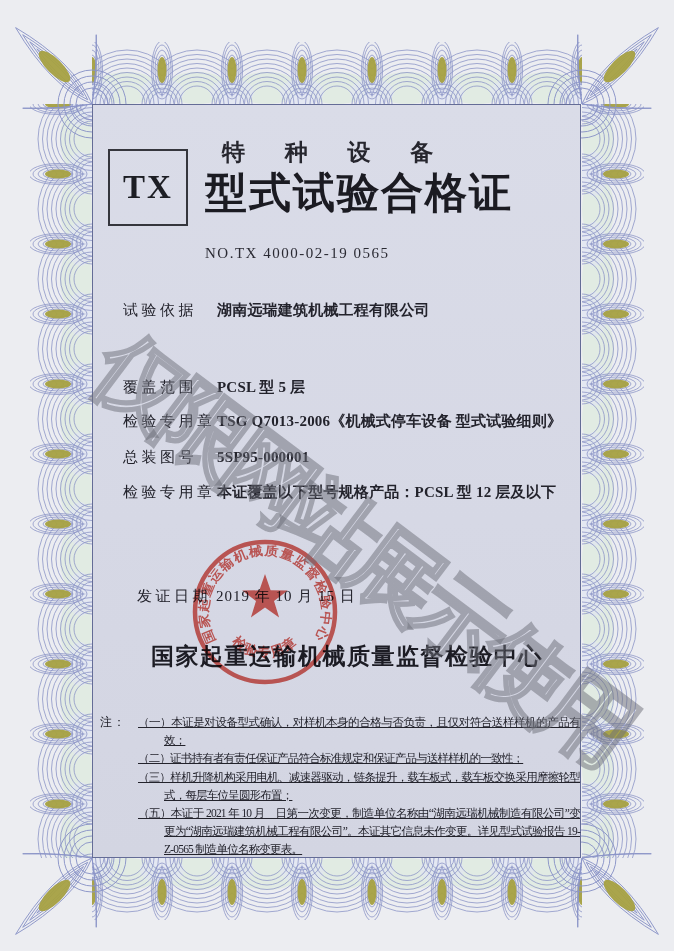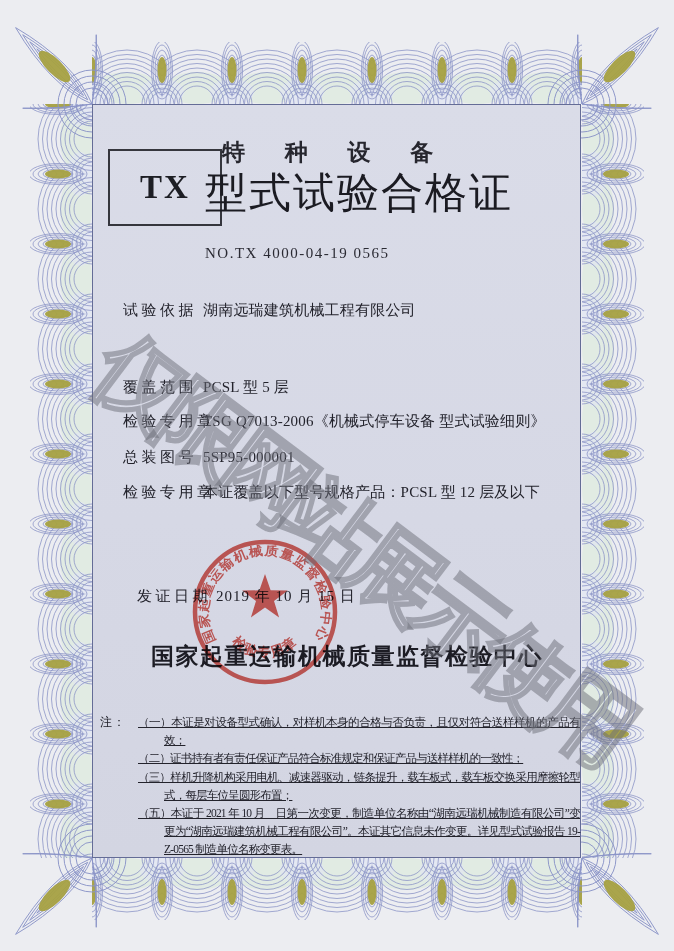--- a/index.html
+++ b/index.html
@@ -9,32 +9,32 @@
     font-family:"Liberation Serif","DejaVu Serif",serif;
   }
   .cert{position:relative;width:674px;height:951px;overflow:hidden;
     box-shadow:inset 0 0 60px rgba(120,125,150,.18);}
   .bg{position:absolute;left:0;top:0;z-index:0;}
   .panel{position:absolute;left:92px;top:104px;width:489px;height:754px;z-index:1;
     background:linear-gradient(180deg,#dadce8 0%,#d6d8e5 55%,#d3d5e2 100%);
     border:1px solid #646c96;box-sizing:border-box;}
   .content{position:absolute;left:0;top:0;width:674px;height:951px;z-index:3;color:#22222b;}
 
-  .txbox{position:absolute;left:108px;top:149px;width:114px;height:77px;
+  .txbox{position:absolute;left:108px;top:149px;width:80px;height:77px;
     border:2px solid #35363d;box-sizing:border-box;display:flex;align-items:center;justify-content:center;}
   .txbox span{font-size:33px;font-weight:700;letter-spacing:2px;color:#1d1e24;}
 
   .header{position:absolute;left:205px;top:139px;width:360px;text-align:left;}
   .t-top{font-size:23px;font-weight:600;letter-spacing:17px;padding-left:17px;color:#26262e;line-height:27px;}
-  .t-main{font-size:42px;font-weight:400;letter-spacing:2px;color:#1b1b22;line-height:50px;margin-top:2px;}
+  .t-main{font-size:42px;font-weight:700;letter-spacing:2px;color:#1b1b22;line-height:50px;margin-top:2px;}
   .t-no{font-size:15px;letter-spacing:1.5px;margin-top:27px;color:#2a2a33;}
 
   .frow{position:absolute;left:123px;font-size:15px;white-space:nowrap;color:#23232c;}
   .flabel{display:inline-block;width:80px;letter-spacing:3.5px;}
-  .fvalue{margin-left:0;letter-spacing:0.2px;}
+  .fvalue{margin-left:14px;letter-spacing:0.2px;font-weight:bold;}
 
   .conclusion{position:absolute;left:123px;top:513px;width:450px;font-size:14px;
     line-height:22.5px;text-indent:60px;letter-spacing:0;color:#23232c;text-align:justify;}
 
   .daterow{position:absolute;left:137px;top:587px;font-size:15px;white-space:nowrap;}
   .dval{position:absolute;left:79px;top:0;white-space:nowrap;letter-spacing:1px;width:250px;}
 
   .authority{position:absolute;left:127px;top:641px;width:440px;text-align:center;
     font-size:23px;font-weight:700;letter-spacing:1.5px;color:#1c1c24;}
 
@@ -133,21 +133,21 @@
 
   <div class="content">
 
     <div class="txbox">
       <span>TX</span>
     </div>
 
     <div class="header">
       <div class="t-top">特 种 设 备</div>
       <div class="t-main">型式试验合格证</div>
-      <div class="t-no">NO.TX 4000-04-19 0565</div>
+      <div class="t-no">NO.TX 4000-02-19 0565</div>
     </div>
 
     <div class="frow" style="top:301px">
       <span class="flabel">试验依据</span><span class="fvalue">湖南远瑞建筑机械工程有限公司</span>
     </div>
     <div class="frow" style="top:378px">
       <span class="flabel">覆盖范围</span><span class="fvalue">PCSL 型 5 层</span>
     </div>
     <div class="frow" style="top:412px">
       <span class="flabel">检验专用章</span><span class="fvalue">TSG Q7013-2006《机械式停车设备 型式试验细则》</span>

